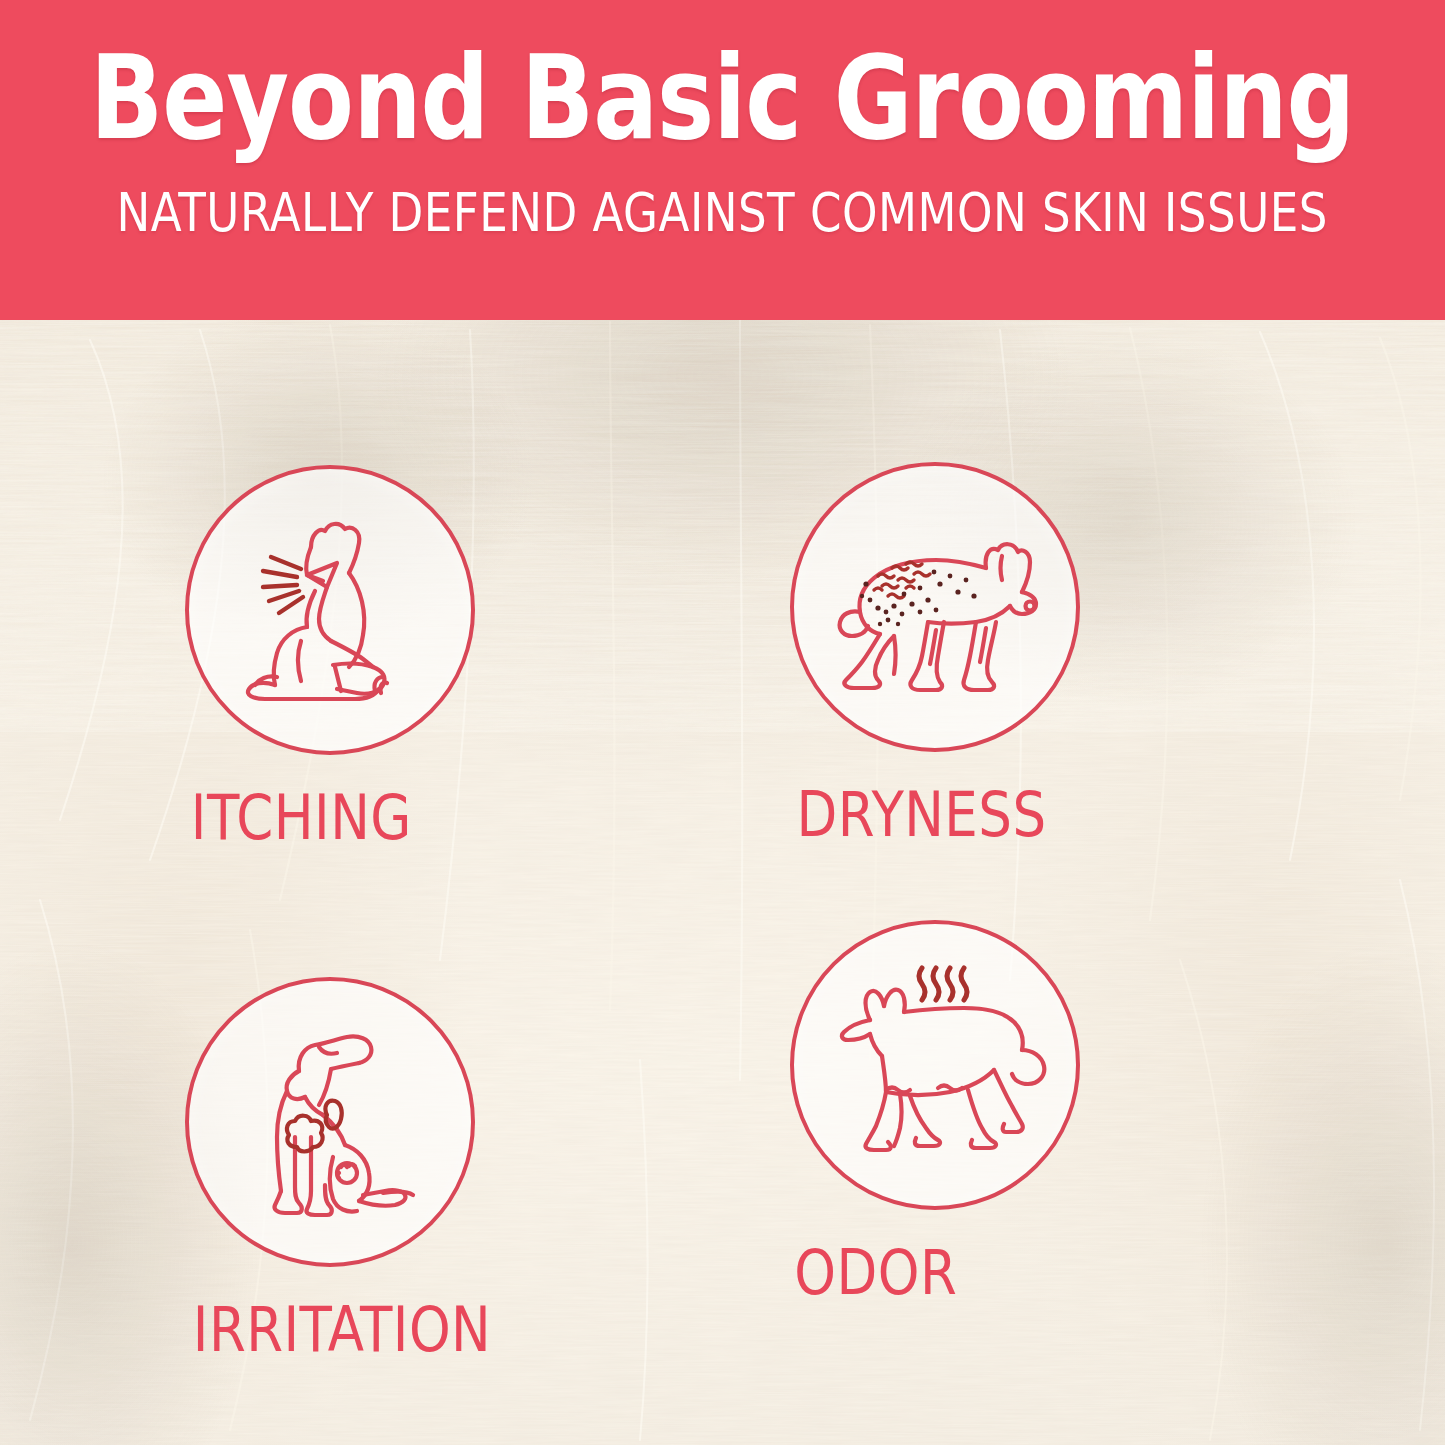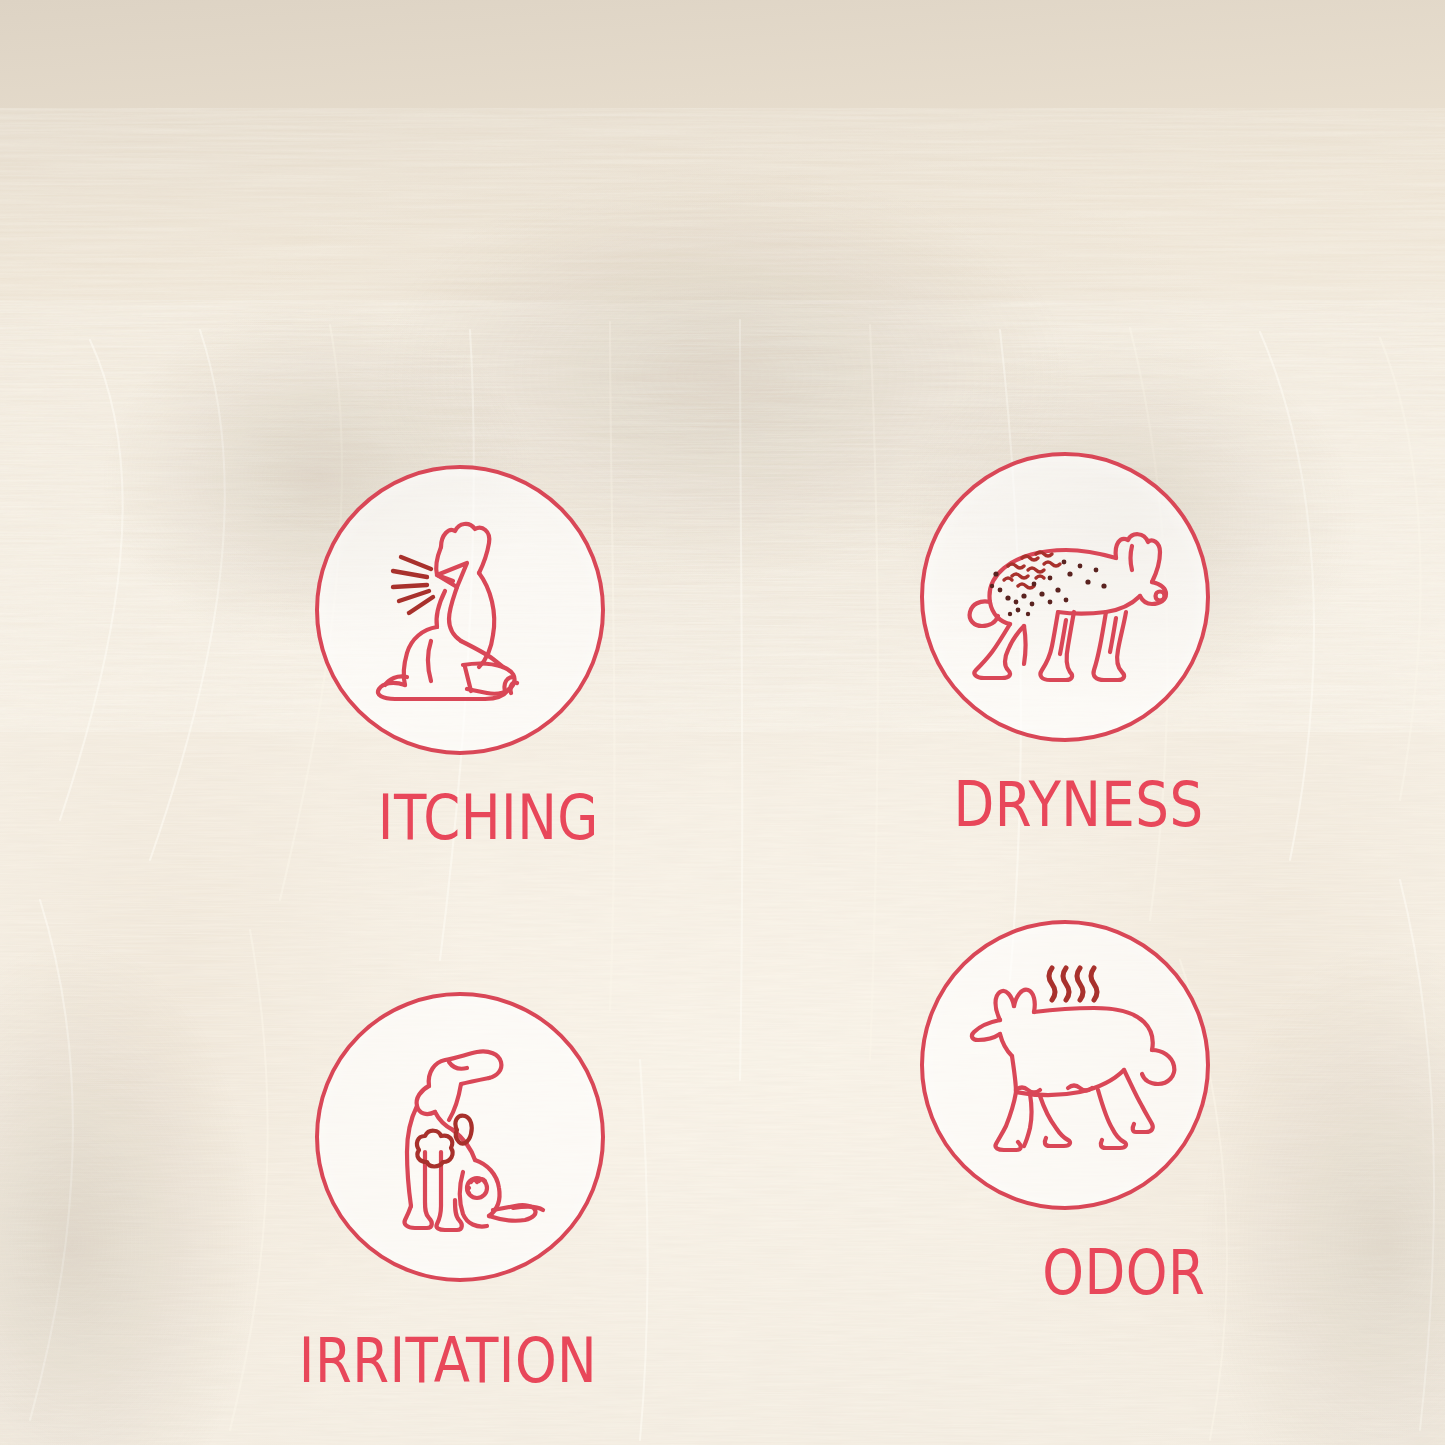--- a/index.html
+++ b/index.html
@@ -79,25 +79,25 @@
   
   .grid {
     position:absolute;
     left:0; top:320px;
     width:1445px; height:1125px;
     z-index:4;
   }
   .cell {
     position:absolute;
     width:420px;
-    display:flex; flex-direction:column; align-items:flex-end;
+    display:flex; flex-direction:column; align-items:flex-start;
   }
   .cell-0 { left:185px; top:145px; }
-  .cell-1 { left:790px; top:132px; }
-  .cell-2 { left:185px; top:672px;gap:16px; }
+  .cell-1 { left:790px; top:142px; }
+  .cell-2 { left:185px; top:657px; }
   .cell-3 { left:790px; top:600px; }
 
   .circle {
     position:relative;
     width:290px; height:290px;
     border-radius:50%;
     border:4px solid #d94757;
     background:rgba(255,255,255,0.62);
     display:flex; align-items:center; justify-content:center;
     box-shadow:0 0 22px rgba(255,255,255,0.45) inset;
@@ -169,20 +169,24 @@
       <path d="M40 900 C 90 1060, 80 1240, 30 1420" stroke="#fffdf6" stroke-width="2"></path>
       <path d="M250 930 C 280 1100, 270 1270, 230 1430" stroke="#fbf6ea" stroke-width="2"></path>
       <path d="M640 1060 C 650 1200, 650 1330, 640 1440" stroke="#fffdf6" stroke-width="2"></path>
       <path d="M1180 960 C 1230 1110, 1240 1280, 1210 1440" stroke="#fbf6ea" stroke-width="2"></path>
       <path d="M1400 880 C 1440 1040, 1442 1230, 1420 1430" stroke="#fffdf6" stroke-width="2"></path>
     </g>
   </svg>
 
   <div class="fur-shade"></div>
 
+  <div class="banner">
+    <div class="banner-title">Beyond Basic Grooming</div>
+    <div class="banner-subtitle">NATURALLY DEFEND AGAINST COMMON SKIN ISSUES</div>
+  </div>
 
   <div class="grid">
 
     <div class="cell cell-0">
       <div class="circle">
         <svg width="230" height="230" viewBox="0 0 230 230">
           <g fill="none" stroke="#d94757" stroke-width="4.2" stroke-linecap="round" stroke-linejoin="round">
 
             <path d="M96 52 C 96 40, 104 32, 110 36 C 114 28, 124 26, 130 34
                      C 137 30, 146 36, 144 48 C 142 60, 138 70, 134 78"></path>

